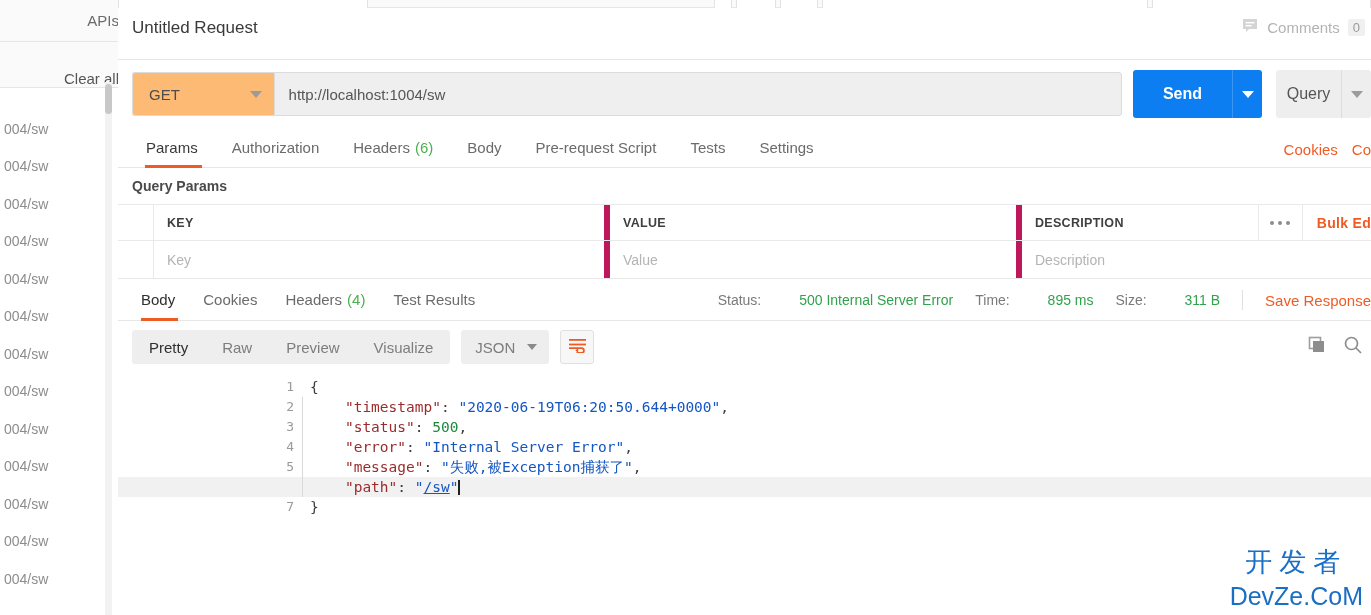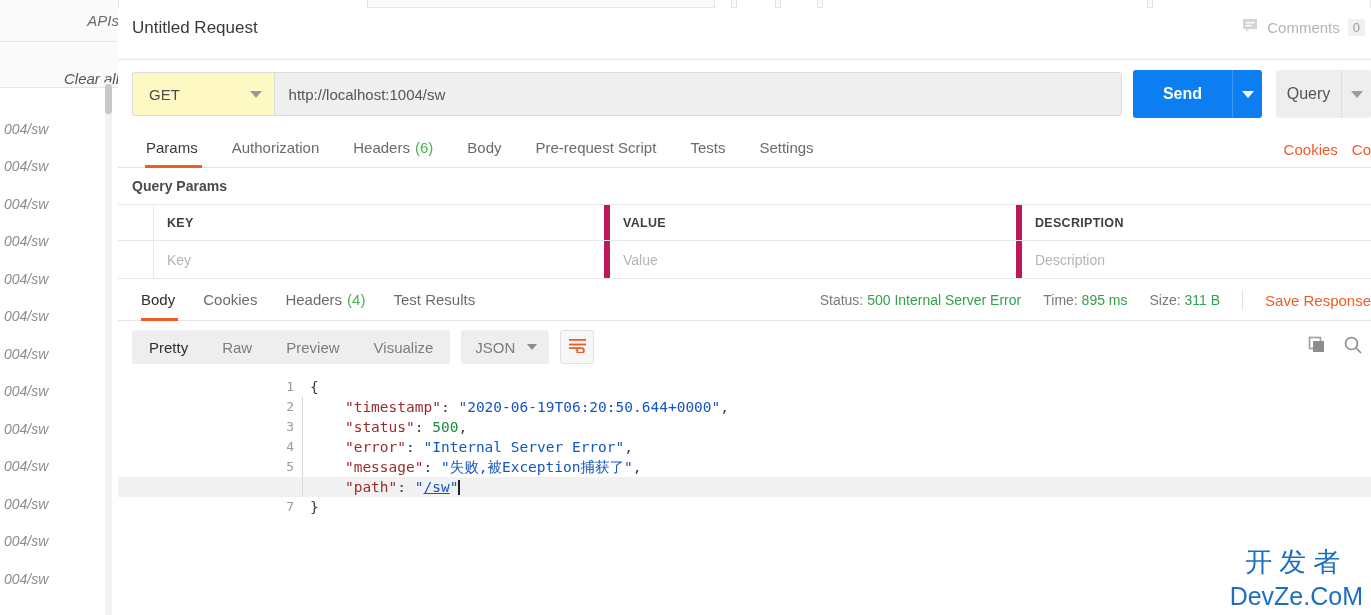--- a/index.html
+++ b/index.html
@@ -12,21 +12,20 @@
     -webkit-font-smoothing: antialiased;
   }
   #app { position: relative; width: 1371px; height: 615px; overflow: hidden; }
 
   
   .sidebar {
     position: absolute; left: 0; top: 0;
     width: 134px; height: 615px;
     background: #ffffff;
     border-right: 1px solid #e6e6e6;
-    font-style: italic;
   }
   .sb-apis {
     height: 42px;
     background: #fafafa;
     border-bottom: 1px solid #e6e6e6;
     display: flex; align-items: center; justify-content: flex-end;
     padding-right: 14px;
     font-size: 15px; color: #6b6b6b;
   }
   .sb-clear {
@@ -102,21 +101,21 @@
   }
 
   
   .urlbar {
     height: 68px;
     display: flex; align-items: center;
     padding: 0 0 0 14px; gap: 0;
   }
   .method-box {
     width: 143px; height: 44px;
-    background: #fef9c3; border: 1px solid #dcdcdc; border-right: none;
+    background: #fdba74; border: 1px solid #dcdcdc; border-right: none;
     border-radius: 3px 0 0 3px;
     display: flex; align-items: center; justify-content: space-between;
     padding: 0 12px 0 16px;
     font-size: 15px; color: #4d4d4d; cursor: pointer;
   }
   .caret-dn {
     width: 0; height: 0;
     border-left: 6px solid transparent; border-right: 6px solid transparent;
     border-top: 7px solid #9b9b9b;
   }
@@ -232,21 +231,21 @@
   .restab.active { color: #2f2f2f; }
   .restab.active::after {
     content: ""; position: absolute; left: 9px; right: 11px; bottom: 0;
     height: 3px; background: #ef5b25;
   }
   .resmeta {
     position: absolute; right: 0; top: 0; height: 42px;
     display: flex; align-items: center; gap: 22px;
   }
   .meta { font-size: 14px; color: #7a7a7a; white-space: nowrap; }
-  .meta b { font-weight: normal; color: #31a24c; }
+  .meta b { font-weight: normal; color: #31a24c; margin-left: 34px; }
   .vsep { width: 1px; height: 20px; background: #e0e0e0; }
 
   
   .bodybar {
     height: 52px; display: flex; align-items: center;
     padding-left: 14px; gap: 11px; position: relative;
   }
   .seg {
     height: 34px; background: #eeeeee; border-radius: 3px;
     display: flex; align-items: center;
@@ -450,20 +449,28 @@
     </div>
 
     <div class="qp-title">Query Params</div>
     <div class="ptable">
       <div class="prow head">
         <div class="pcell-chk"></div>
         <div class="pcell key">KEY</div>
         <div class="pcell value">VALUE</div>
         <div class="pcell desc">
           <span>DESCRIPTION</span>
+          <span class="desc-actions">
+            <span class="dots-btn">
+              <span></span>
+                <span></span>
+                <span></span>
+            </span>
+            <span class="bulk-edit">Bulk Ed</span>
+          </span>
         </div>
       </div>
       <div class="prow body">
         <div class="pcell-chk"></div>
         <div class="pcell key">Key</div>
         <div class="pcell value">Value</div>
         <div class="pcell desc">Description</div>
       </div>
     </div>
 

